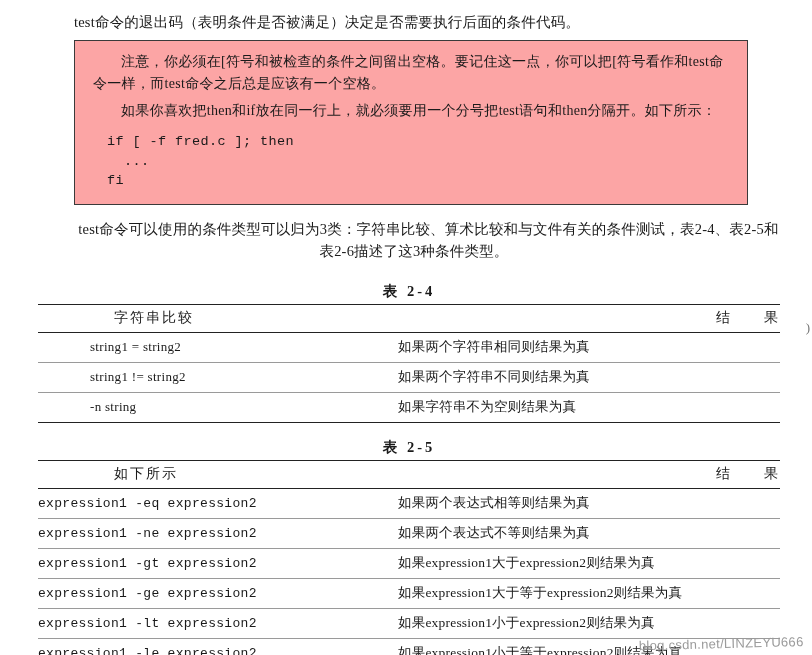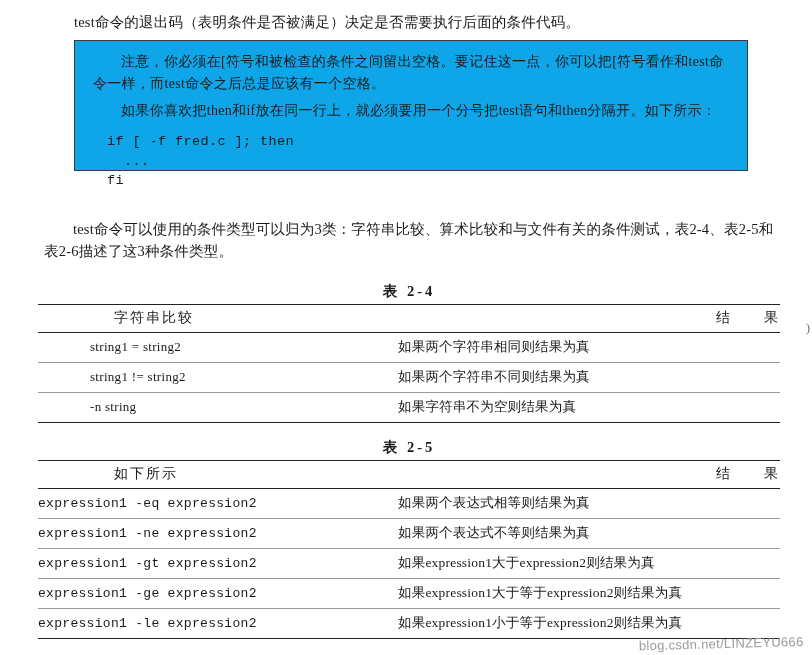--- a/index.html
+++ b/index.html
@@ -28,23 +28,23 @@
     width: 710px;
     font-size: 14.5px;
     line-height: 1.5;
     letter-spacing: 0.2px;
   }
   .note-box {
     position: absolute;
     left: 74px;
     top: 40px;
     width: 674px;
-    height: 131px;
+    height: 165px;
     border: 1px solid #3a3a3a;
-    background: #0ea5e9;
+    background: #fca5a5;
     box-sizing: border-box;
     padding: 10px 18px 20px 18px;
   }
   .note-box p {
     margin: 0 0 6px 0;
     font-size: 14px;
     line-height: 1.55;
     text-indent: 2em;
     letter-spacing: 0.3px;
   }
@@ -63,20 +63,21 @@
     left: 44px;
     top: 218px;
     width: 740px;
     font-size: 14.5px;
     line-height: 1.55;
     letter-spacing: 0.2px;
   }
   .body-para .indent {
     text-indent: 2em;
     display: block;
+    text-align: center;
   }
 
   .table-block { position: absolute; left: 38px; width: 742px; }
   .table-caption {
     text-align: center;
     font-size: 14.5px;
     font-weight: bold;
     letter-spacing: 3px;
     margin-bottom: 3px;
   }
@@ -212,20 +213,24 @@
         </tr>
         <tr>
           <td class="code-cell">expression1 -gt expression2</td>
           <td class="desc-cell">如果expression1大于expression2则结果为真</td>
         </tr>
         <tr>
           <td class="code-cell">expression1 -ge expression2</td>
           <td class="desc-cell">如果expression1大于等于expression2则结果为真</td>
         </tr>
         <tr>
+          <td class="code-cell">expression1 -lt expression2</td>
+          <td class="desc-cell">如果expression1小于expression2则结果为真</td>
+        </tr>
+        <tr>
           <td class="code-cell">expression1 -le expression2</td>
           <td class="desc-cell">如果expression1小于等于expression2则结果为真</td>
         </tr>
 
       </tbody>
     </table>
   </div>
 
   <div class="edge-mark">)</div>
   <div class="watermark">blog.csdn.net/LINZEYU666</div>

